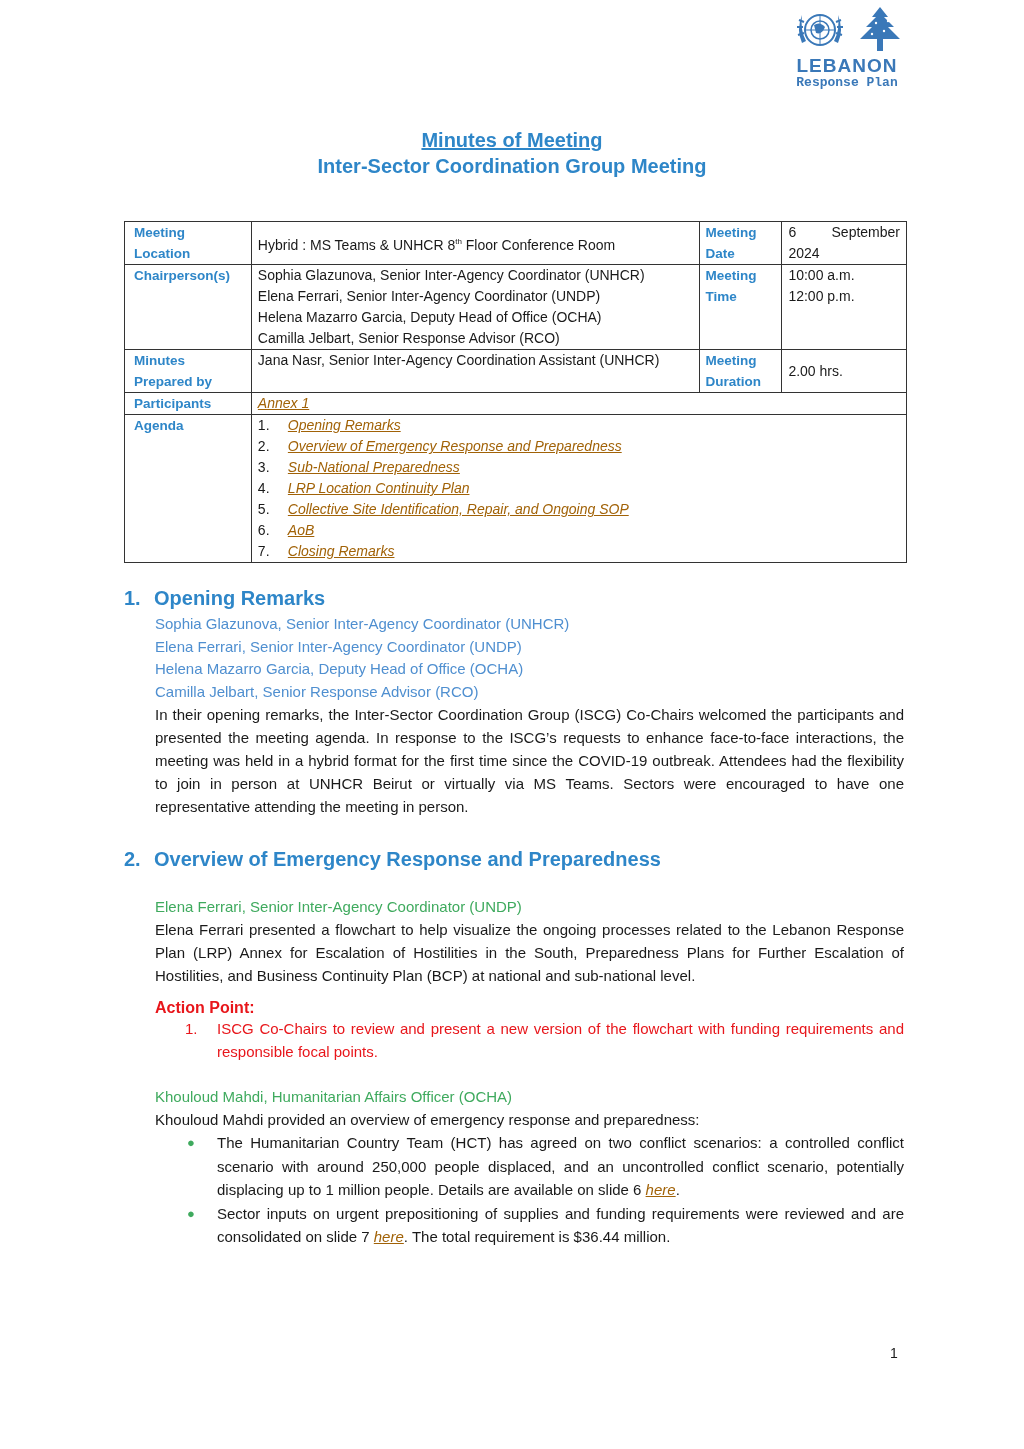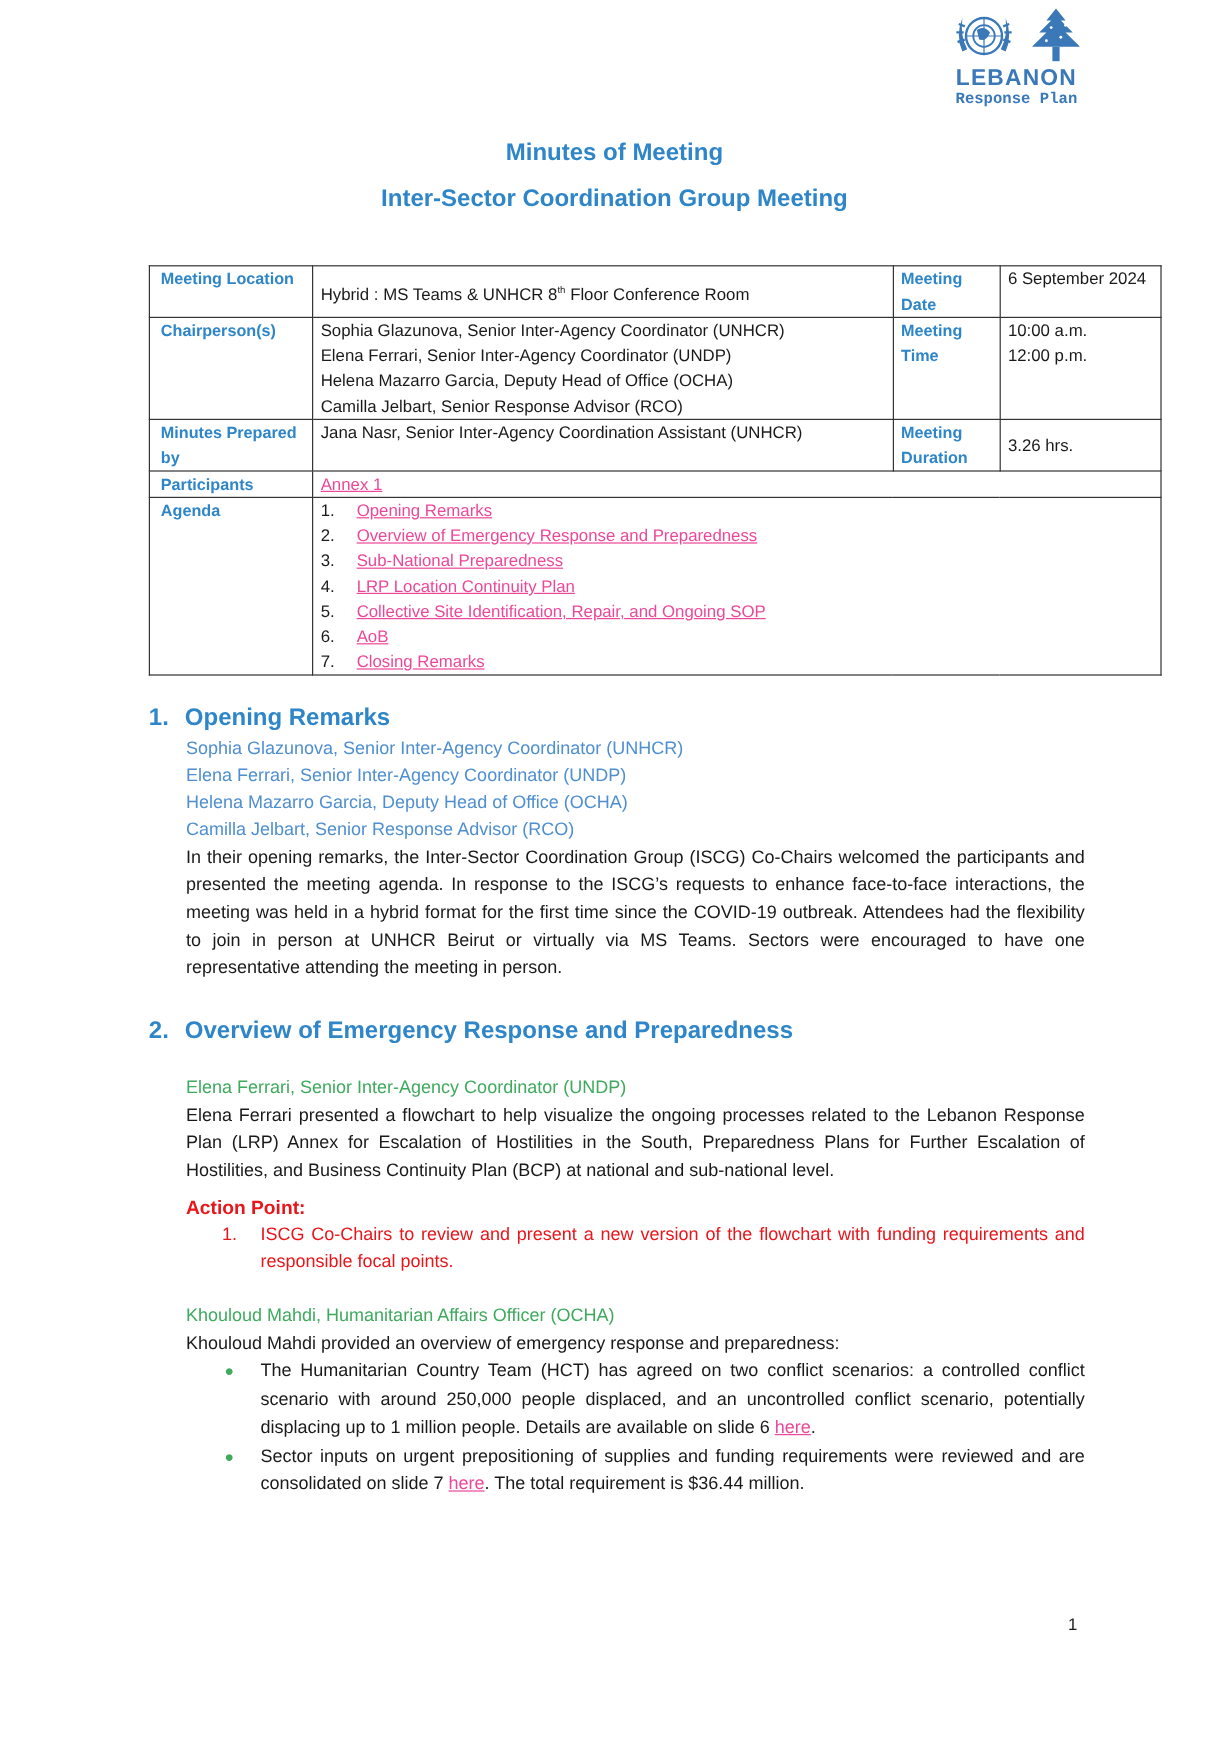--- a/index.html
+++ b/index.html
@@ -6,36 +6,36 @@
     body {
       width: 1024px; height: 1449px; position: relative; overflow: hidden;
       font-family: "Liberation Sans", sans-serif; color: #1a1a1a;
     }
     .logo { position: absolute; left: 788px; top: 4px; width: 118px; height: 90px; }
     .logo-emblems { display: flex; align-items: center; justify-content: space-between; height: 52px; padding: 0 4px; }
     .logo-text-1 { font-weight: bold; color: #3a78b8; font-size: 19px; letter-spacing: 1px; text-align: center; line-height: 20px; margin-top: 0px; }
     .logo-text-2 { font-weight: bold; color: #3a78b8; font-size: 13px; text-align: center; line-height: 14px; font-family: Liberation Mono, monospace; }
 
     .title { position: absolute; left: 0; width: 1024px; text-align: center; color: #2e86c8; font-weight: bold; font-size: 20px; }
-    .title-1 { top: 116px; }
+    .title-1 { top: 129px; text-decoration: underline; }
     .title-2 { top: 155px; }
 
     table.meta {
-      position: absolute; left: 124px; top: 221px; width: 844px;
+      position: absolute; left: 124px; top: 221px; width: 783px;
       border-collapse: collapse; font-size: 14px; line-height: 21px;
     }
     table.meta td { border: 1.5px solid #333; vertical-align: top; padding: 0 6px; }
     .lbl { color: #2e86c8; font-weight: bold; font-size: 13.5px; }
     .c1 { width: 111px; padding-left: 9px !important; }
     .c2 { width: 438px; }
     .c3 { width: 70px; }
     .c4 { width: 112px; }
     .mid { vertical-align: middle !important; }
     .justify { text-align: justify; text-align-last: left; }
-    a.link { color: #ec4899; text-decoration: underline; }
+    a.link { color: #a16207; text-decoration: underline; font-style: italic; }
     ol.agenda { margin: 0; padding: 0; list-style: none; }
     ol.agenda li { display: flex; }
     ol.agenda li .num { width: 30px; display: inline-block; }
 
     .section { position: absolute; left: 124px; width: 780px; }
     .h1 { color: #2e86c8; font-weight: bold; font-size: 20px; display: flex; }
     .h1 .n { width: 30px; }
     .speaker { color: #4f8fd0; font-size: 15px; line-height: 22.5px; }
     .speaker-green { color: #3faa5e; font-size: 15px; line-height: 23px; }
     .para { font-size: 15px; line-height: 23px; text-align: justify; }
@@ -98,21 +98,21 @@
     <td class="c3 lbl">Meeting Time</td>
     <td class="c4">
       <div>10:00 a.m.</div>
       <div>12:00 p.m.</div>
     </td>
   </tr>
   <tr>
     <td class="c1 lbl">Minutes Prepared by</td>
     <td class="c2 justify">Jana Nasr, Senior Inter-Agency Coordination Assistant (UNHCR)</td>
     <td class="c3 lbl">Meeting Duration</td>
-    <td class="c4 mid">3.26 hrs.</td>
+    <td class="c4 mid">2.00 hrs.</td>
   </tr>
   <tr>
     <td class="c1 lbl">Participants</td>
     <td colspan="3"><a class="link" href="#">Annex 1</a></td>
   </tr>
   <tr>
     <td class="c1 lbl">Agenda</td>
     <td colspan="3">
       <ol class="agenda">
         <li>

